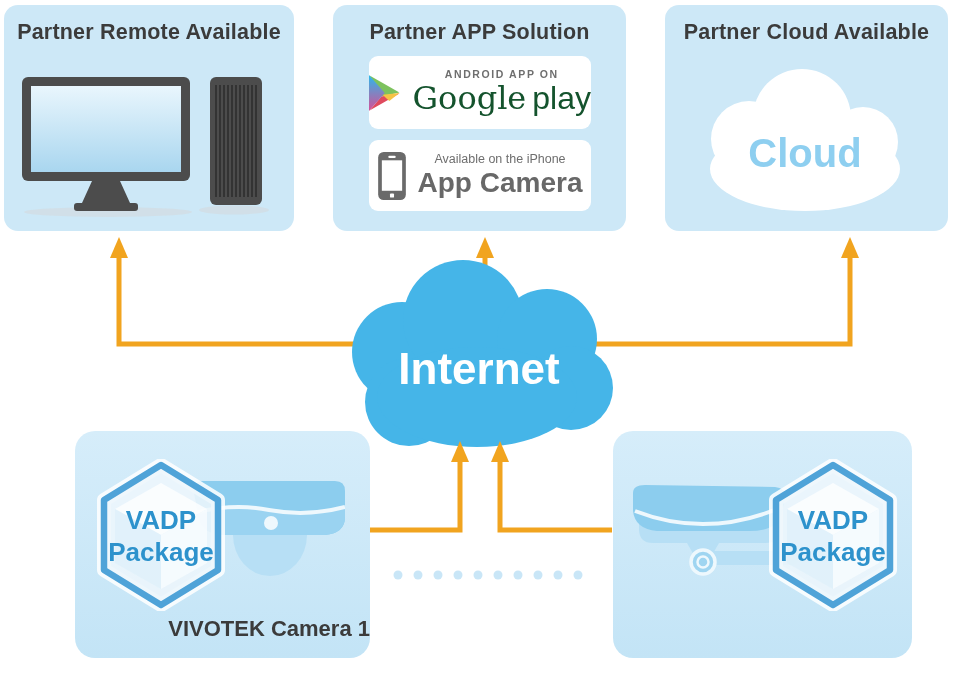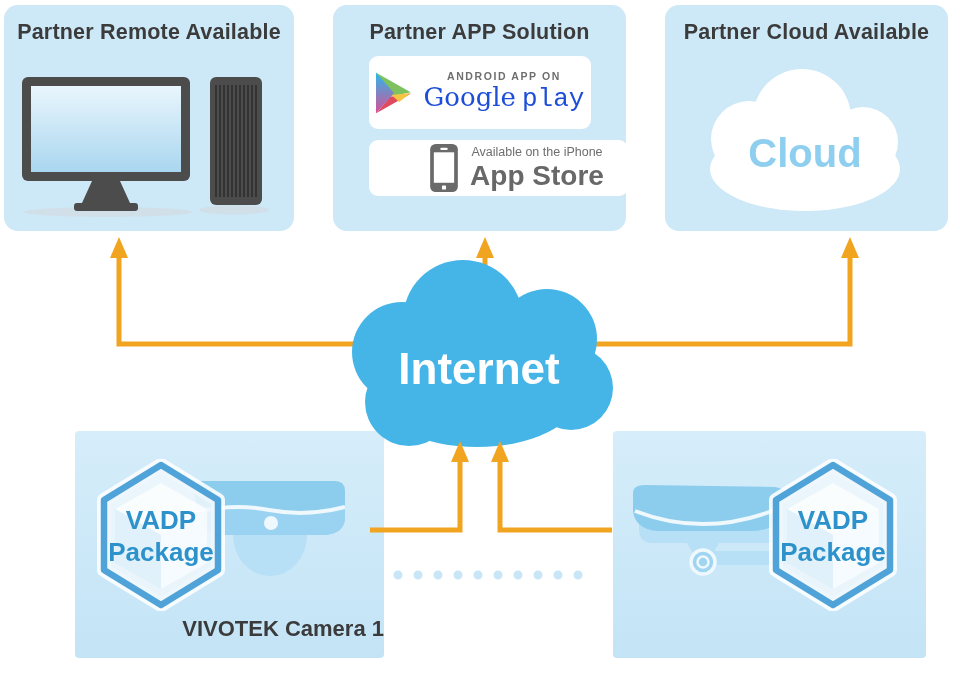--- a/index.html
+++ b/index.html
@@ -1,35 +1,35 @@
 <!DOCTYPE html>
 <html><head>
 <meta charset="utf-8">
 <style>
   html,body{margin:0;padding:0;background:#ffffff;}
   .canvas{
     position:relative;width:960px;height:673px;background:#ffffff;overflow:hidden;
     font-family:"Liberation Sans",sans-serif;
   }
   .panel{position:absolute;background:#cde8f7;border-radius:14px;}
-  .panel-bottom{background:linear-gradient(180deg,#d6edfa 0%,#c3e4f6 100%);border-radius:4px;padding-left:14px;}
+  .panel-bottom{background:linear-gradient(180deg,#d6edfa 0%,#c3e4f6 100%);border-radius:20px;}
   .panel-title{
     position:absolute;top:15px;left:0;right:0;text-align:center;
     font-size:21.5px;font-weight:bold;color:#3b3b3b;letter-spacing:.2px;
   }
   .abs{position:absolute;}
   .store-badge{
     position:absolute;background:#ffffff;border-radius:9px;
     display:flex;align-items:center;justify-content:center;gap:12px;
   }
   .badge-text{display:flex;flex-direction:column;align-items:center;line-height:1.05;}
   .gp-tagline{font-size:10.5px;font-weight:bold;letter-spacing:1.6px;color:#6e6e6e;}
-  .gp-brand{color:#1d4ed8;font-size:26px;display:flex;align-items:baseline;margin-top:2px;}
+  .gp-brand{color:#14532d;font-size:32px;display:flex;align-items:baseline;margin-top:2px;}
   .gp-serif{font-family:"DejaVu Serif",serif;}
-  .gp-sans{font-family:Liberation Mono, monospace;margin-left:6px;}
+  .gp-sans{font-family:Liberation Sans, sans-serif;margin-left:6px;}
   .as-tagline{font-size:12.5px;color:#6e6e6e;}
   .as-brand{font-size:28px;font-weight:600;color:#686868;margin-top:2px;}
   .cam-label{
     position:absolute;bottom:16px;left:0;right:0;text-align:right;
     font-size:22px;font-weight:bold;color:#3b3b3b;
   }
   svg{display:block;}
   .overlay{position:absolute;left:0;top:0;pointer-events:none;}
   .vadp-text{font-family:"Liberation Sans",sans-serif;font-weight:bold;font-size:26px;}
   .internet-text{font-family:"Liberation Sans",sans-serif;font-weight:bold;font-size:44px;}
@@ -90,30 +90,30 @@
       </svg>
       <div class="badge-text">
         <span class="gp-tagline">ANDROID APP ON</span>
         <span class="gp-brand">
             <span class="gp-serif">Google</span>
             <span class="gp-sans">play</span>
           </span>
       </div>
     </div>
 
-    <div class="store-badge" style="left:36px;top:135px;width:222px;height:56px;padding-left:37px;">
+    <div class="store-badge" style="left:36px;top:135px;width:222px;height:71px;">
       <svg width="28" height="48" viewBox="0 0 30 52">
         <rect x="0" y="0" width="30" height="52" rx="6" fill="#6a6a6a"></rect>
         <rect x="4" y="9" width="22" height="33" fill="#ffffff"></rect>
         <rect x="11" y="4" width="8" height="2.5" rx="1.2" fill="#ffffff"></rect>
         <rect x="12.8" y="45" width="4.4" height="4.4" rx="1" fill="#ffffff"></rect>
       </svg>
       <div class="badge-text">
         <span class="as-tagline">Available on the iPhone</span>
-        <span class="as-brand">App Store</span>
+        <span class="as-brand">App Camera</span>
       </div>
     </div>
   </div>
 
   <div class="panel" style="left:665px;top:5px;width:283px;height:226px;">
     <div class="panel-title">Partner Cloud Available</div>
     <svg class="abs" style="left:22px;top:58px;" width="240" height="152" viewBox="0 0 240 152">
       <g fill="#ffffff">
         <circle cx="62" cy="76" r="38"></circle>
         <circle cx="115" cy="55" r="49"></circle>

